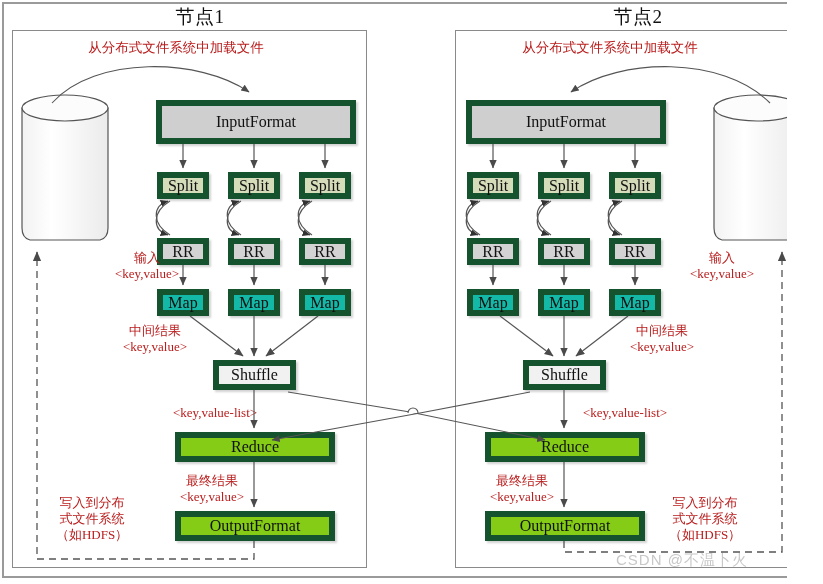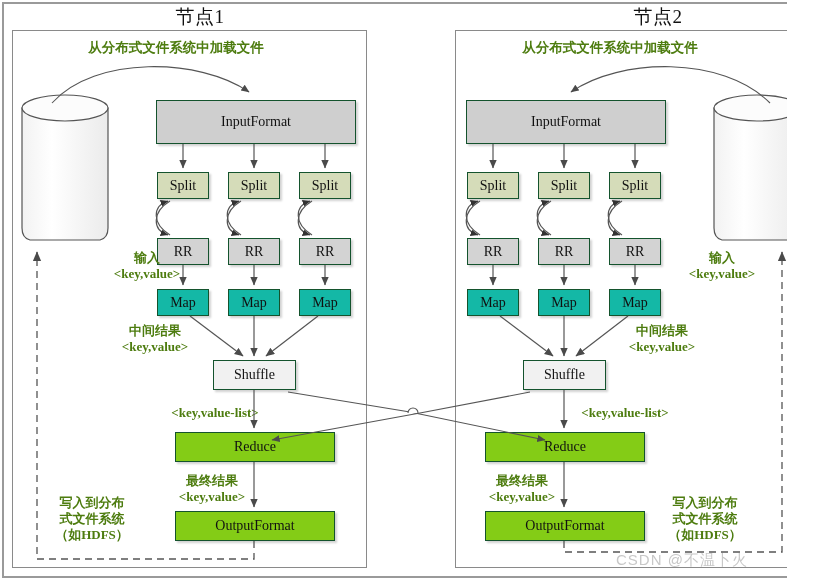--- a/index.html
+++ b/index.html
@@ -37,48 +37,47 @@
     white-space:nowrap;
     text-align:center;
   }
   
   .box{
     position:absolute;
     box-sizing:border-box;
     display:flex;
     align-items:center;
     justify-content:center;
-    font-size:14px;
+    font-size:16px;
     color:#111;
-    border:1px solid #14532d;
+    border:6px solid #14532d;
     box-shadow:2px 2px 2px rgba(0,0,0,0.18);
     white-space:nowrap;
   }
   .box.inputformat{ background:#cfcfcf; }
   .box.split{ background:#d5dcb9; }
   .box.rr{ background:#d3d3d3;font-family:Liberation Serif, serif; }
   .box.map{ background:#14b8a6; }
   .box.shuffle{ background:#f1f1f1; }
   .box.reduce{ background:#84cc16; }
   .box.outputformat{ background:#84cc16; }
   .box.file{
     background:#d5dcb9;
     font-size:13px;
     border:1px solid #8d8d8d;
     box-shadow:1px 1px 2px rgba(0,0,0,0.18);
   }
   
   .ann{
     position:absolute;
     font-size:13px;
-    color:#4d7c0f;
+    color:#b91c1c;
     line-height:16px;
     white-space:pre-line;
     text-align:center;
-    font-weight:bold;
   }
   .ann.loadtext{ font-size:13.5px; }
   
   svg.layer{
     position:absolute;
     left:0; top:0;
     width:823px; height:584px;
     overflow:visible;
     pointer-events:none;
   }
@@ -130,21 +129,21 @@
 &lt;key,value&gt;</div>
   <div class="ann" style="left:100px; top:323px; width:110px;">中间结果
 &lt;key,value&gt;</div>
   <div class="ann" style="left:160px; top:405px; width:110px;">&lt;key,value-list&gt;</div>
   <div class="ann" style="left:160px; top:473px; width:104px;">最终结果
 &lt;key,value&gt;</div>
   <div class="ann" style="left:42px; top:495px; width:100px;">写入到分布
 式文件系统
 （如HDFS）</div>
 
-  <div class="node-title" style="left:568px; top:4px; width:180px;">节点2</div>
+  <div class="node-title" style="left:548px; top:4px; width:180px;">节点2</div>
   <div class="node-panel" style="left:455px; top:30px; width:350px; height:538px;"></div>
 
   <div class="ann loadtext" style="left:480px; top:40px; width:260px;">从分布式文件系统中加载文件</div>
 
   <div class="box file" style="left:748px; top:131px; width:46px; height:27px;">文件</div>
   <div class="box file" style="left:725px; top:182px; width:46px; height:27px;">文件</div>
 
   <div class="box inputformat" style="left:466px; top:100px; width:200px; height:44px;">InputFormat</div>
 
   <div class="box split" style="left:467px; top:172px; width:52px; height:27px;">Split</div>

